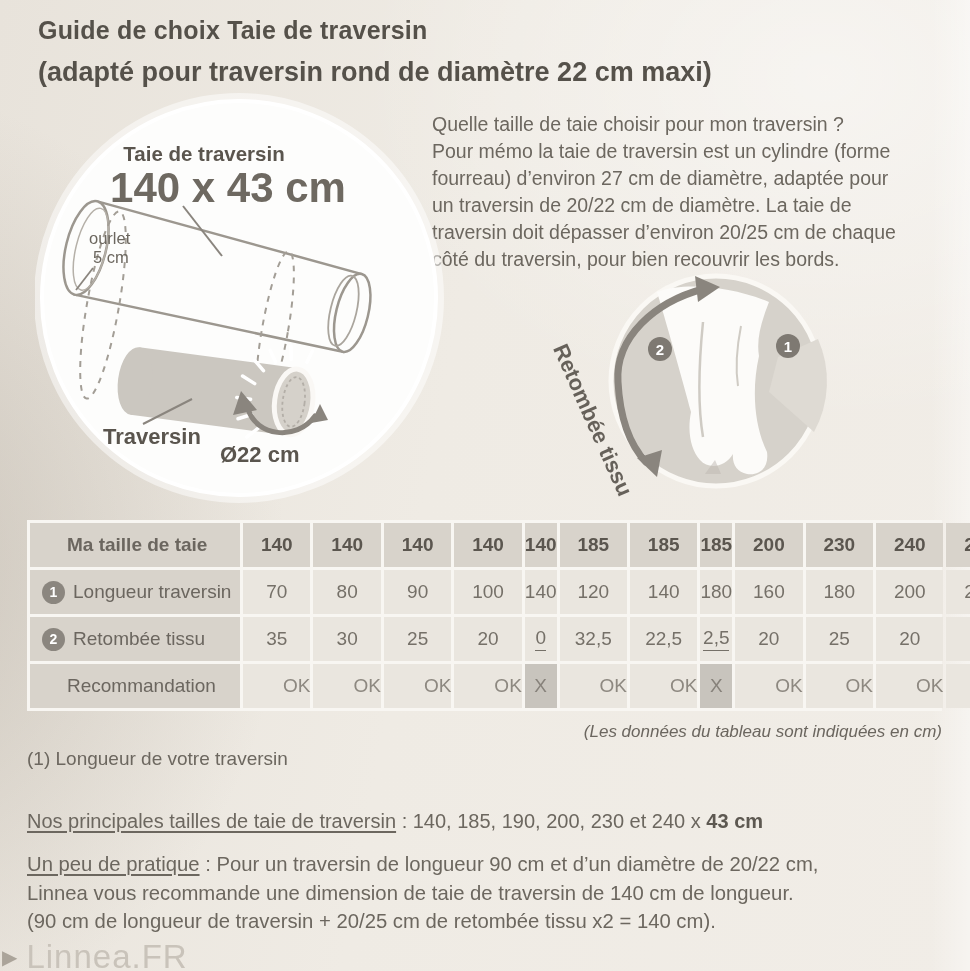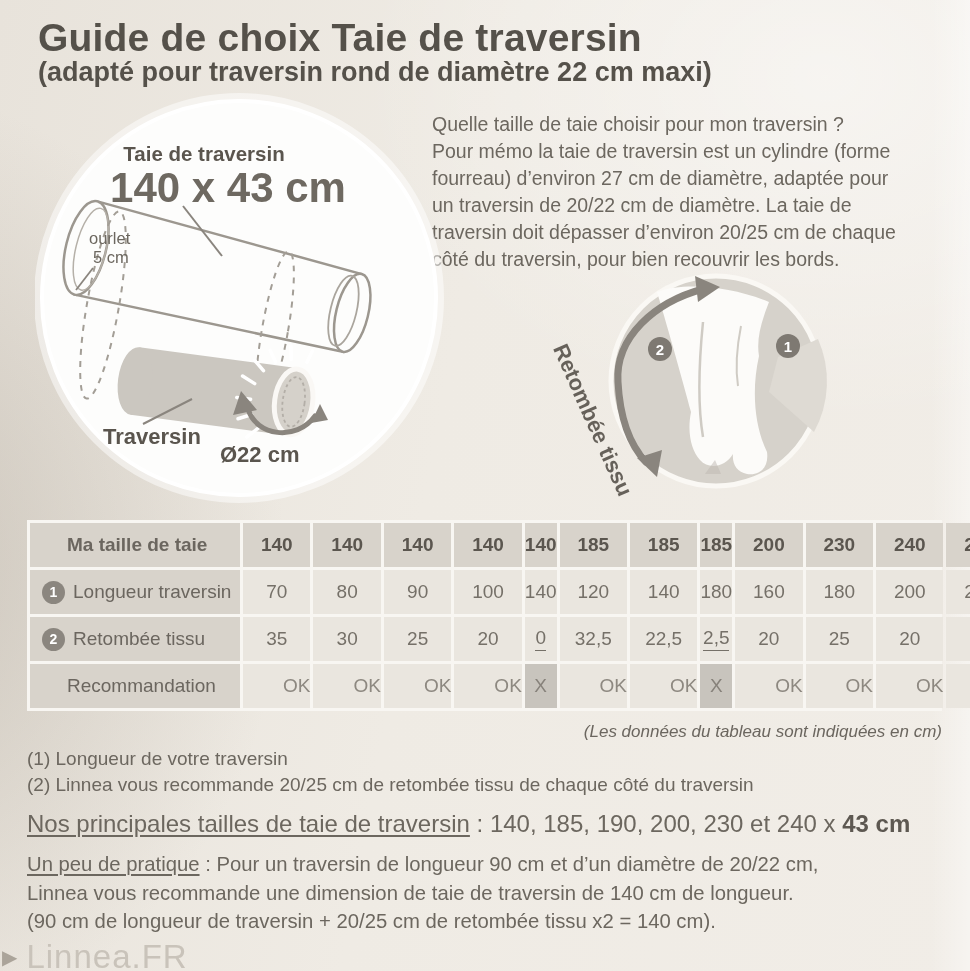--- a/index.html
+++ b/index.html
@@ -8,21 +8,21 @@
     position:relative; width:970px; height:971px; overflow:hidden;
     background:
       linear-gradient(90deg, rgba(255,255,255,0) 96%, rgba(255,255,255,0.40) 100%),
       radial-gradient(75% 85% at -14% 58%, rgba(172,163,150,0.50), rgba(172,163,150,0) 58%),
       radial-gradient(80% 60% at 85% 8%, rgba(255,255,255,0.45), rgba(255,255,255,0) 60%),
       linear-gradient(100deg, #E8E3DB 0%, #EFEBE4 45%, #F1EDE7 100%);
     color:#6C675F;
   }
   .title{
     position:absolute; left:38px; top:16px; margin:0;
-    font-size:39px; font-weight:bold; color:#55514A; letter-spacing:0.2px;
+    font-size:25px; font-weight:bold; color:#55514A; letter-spacing:0.2px;
   }
   .subtitle{
     position:absolute; left:38px; top:57px; margin:0;
     font-size:27px; font-weight:bold; color:#55514A;
   }
   .intro{
     position:absolute; left:432px; top:111px;
     font-size:19.5px; line-height:27px; color:#6C675F; white-space:nowrap;
   }
   .svgdiag{position:absolute;}
@@ -53,21 +53,21 @@
   .badge{
     width:23px; height:23px; border-radius:50%; background:#8B867F; color:#FFFFFF;
     font-size:14px; font-weight:bold; display:inline-flex; align-items:center; justify-content:center;
     flex:0 0 23px;
   }
   .tbl-caption{
     position:absolute; left:400px; top:722px; width:542px; text-align:right;
     font-style:italic; font-size:17px; color:#6B665F;
   }
   .notes{position:absolute; left:27px; top:746px; font-size:19px; line-height:25.5px; color:#6C675F; white-space:nowrap;}
-  .sizes-line{position:absolute; left:27px; top:810px; font-size:24px; color:#6C675F; white-space:nowrap;}
+  .sizes-line{position:absolute; left:27px; top:810px; font-size:20px; color:#6C675F; white-space:nowrap;}
   .sizes-line .u, .practice .u{text-decoration:underline; text-underline-offset:3px;}
   .sizes-line b{color:#5D5851;}
   .practice{position:absolute; left:27px; top:850px; font-size:20.3px; line-height:28.5px; color:#6C675F; white-space:nowrap;}
   .watermark{
     position:absolute; left:2px; top:938px; font-size:33px; color:#C9C3BA;
     letter-spacing:1px; display:flex; align-items:center; gap:8px;
   }
   .watermark .tri{font-size:20px; color:#ABA49A;}
   svg text{font-family:"Liberation Sans", sans-serif;}
 </style>
@@ -235,21 +235,20 @@
       <div class="cell light ok">OK</div>
       <div class="cell light ok">OK</div>
       <div class="cell light ok">OK</div>
       <div class="cell light ok">OK</div>
     </div>
 
   <div class="tbl-caption">(Les données du tableau sont indiquées en cm)</div>
 
   <div class="notes">
     <div>(1) Longueur de votre traversin</div>
-    <div>(2) Linnea vous recommande 20/25 cm de retombée tissu de chaque côté du traversin</div>
   </div>
 
   <div class="sizes-line">
     <span class="u">Nos principales tailles de taie de traversin</span><span> : 140, 185, 190, 200, 230 et 240 x </span><b>43 cm</b>
   </div>
 
   <div class="practice">
     <div>
       <span class="u">Un peu de pratique</span><span> : Pour un traversin de longueur 90 cm et d’un diamètre de 20/22 cm,</span>
     </div>

